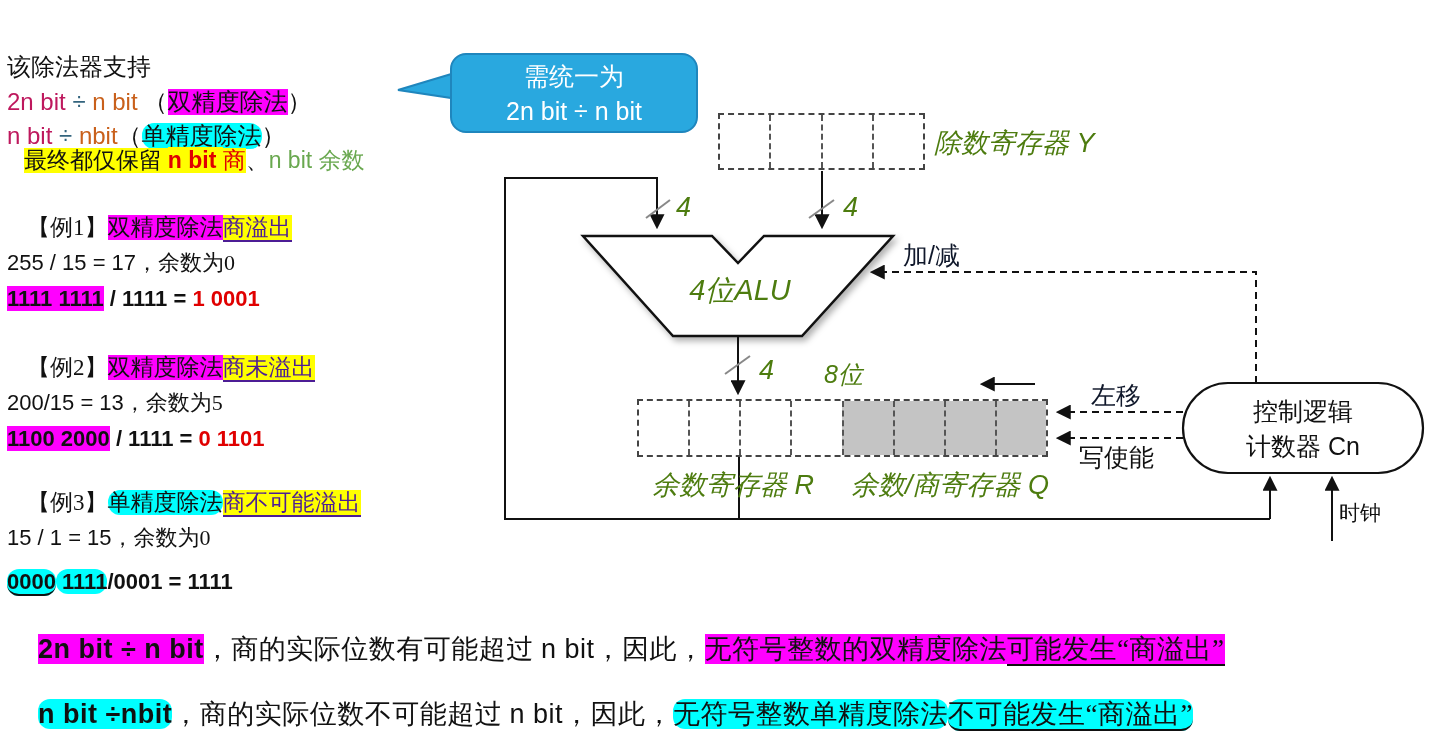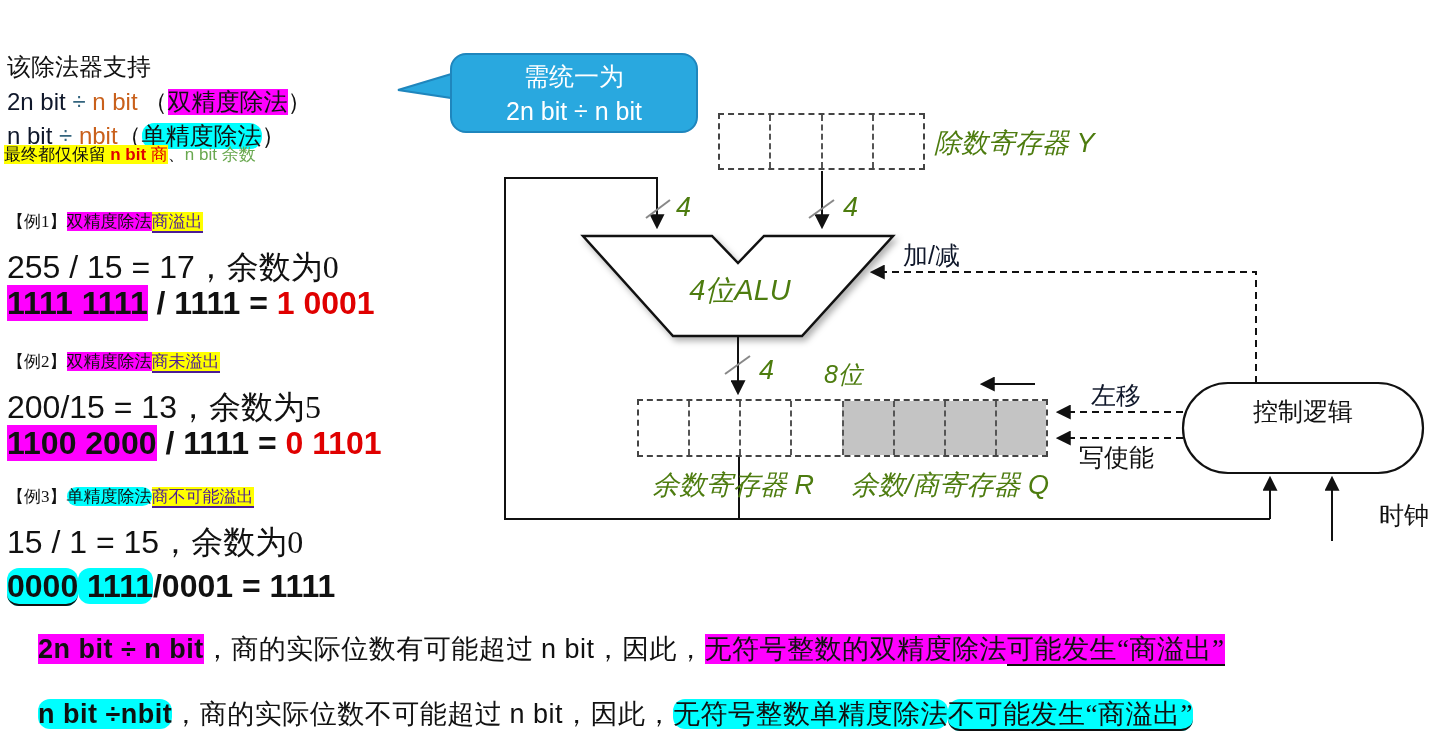--- a/index.html
+++ b/index.html
@@ -5,30 +5,30 @@
   html,body{margin:0;padding:0;background:#fff;}
   #stage{position:relative;width:1436px;height:737px;background:#fff;overflow:hidden;
          font-family:"Liberation Sans","DejaVu Sans",sans-serif;color:#111;}
   .abs{position:absolute;white-space:nowrap;}
   .serif{font-family:"Liberation Serif","DejaVu Serif",serif;}
   .b{font-weight:bold;}
   .hl-m{background:#FF00FF;}
   .hl-c{background:#00FFFF;border-radius:12px;}
   .hl-y{background:#FFFF00;}
   .u{border-bottom:2.5px solid currentColor;}
-  .c-blue{color:#0f172a;}
+  .c-blue{color:#be185d;}
   .c-div{color:#33647E;}
   .c-orange{color:#C9601B;}
   .c-red{color:#E00000;}
   .c-green{color:#69A84F;}
   .c-maroon{color:#4c1d95;}
   .dred{color:#0f172a;}
   .line24{font-size:24px;line-height:34px;margin-top:46px;}
-  .line26{font-size:17px;line-height:36px;}
-  .line25{font-size:32px;line-height:48px;}
+  .line26{font-size:23px;line-height:46px;margin-left:20px;}
+  .line25{font-size:22px;line-height:40px;}
   .line27{font-size:27px;line-height:37px;letter-spacing:0.5px;}
   .dlabel{font-size:27px;color:#4d7c0f;font-style:italic;}
   
   .reg{position:absolute;display:flex;border:2px dashed #444;background:#fff;box-sizing:border-box;z-index:2;}
   .reg .cell{flex:1;box-sizing:border-box;}
   .reg .cell + .cell{border-left:2px dashed #555;}
   .reg .cell.g{background:#C4C4C4;}
   
   #bubble{position:absolute;left:450px;top:53px;width:248px;height:80px;background:#29A8DF;
           border:2px solid #1F86BD;border-radius:16px;color:#fff;text-align:center;
@@ -127,16 +127,17 @@
   <div class="abs lbl dlabel" style="left:640px;top:271px;width:200px;text-align:center;font-size:29px;">4位ALU</div>
   <div class="abs lbl dred" style="left:903px;top:239px;font-size:25px;">加/减</div>
   <div class="abs lbl dlabel" style="left:759px;top:355px;">4</div>
   <div class="abs lbl dlabel" style="left:824px;top:358px;font-size:25px;">8位</div>
   <div class="abs lbl dlabel" style="left:652px;top:467px;">余数寄存器 R</div>
   <div class="abs lbl dlabel" style="left:851px;top:467px;">余数/商寄存器 Q</div>
   <div class="abs lbl dred" style="left:1091px;top:379px;font-size:25px;">左移</div>
   <div class="abs lbl" style="left:1079px;top:441px;font-size:25px;">写使能</div>
   <div class="abs lbl" style="left:1183px;top:394px;width:240px;text-align:center;font-size:25px;line-height:35px;">
     <div>控制逻辑</div>
+    <div>计数器 Cn</div>
   </div>
-  <div class="abs lbl" style="left:1339px;top:499px;font-size:25px;margin-left:40px;">时钟</div>
+  <div class="abs lbl" style="left:1339px;top:499px;font-size:21px;">时钟</div>
 
 </div>
 
 </body></html>

